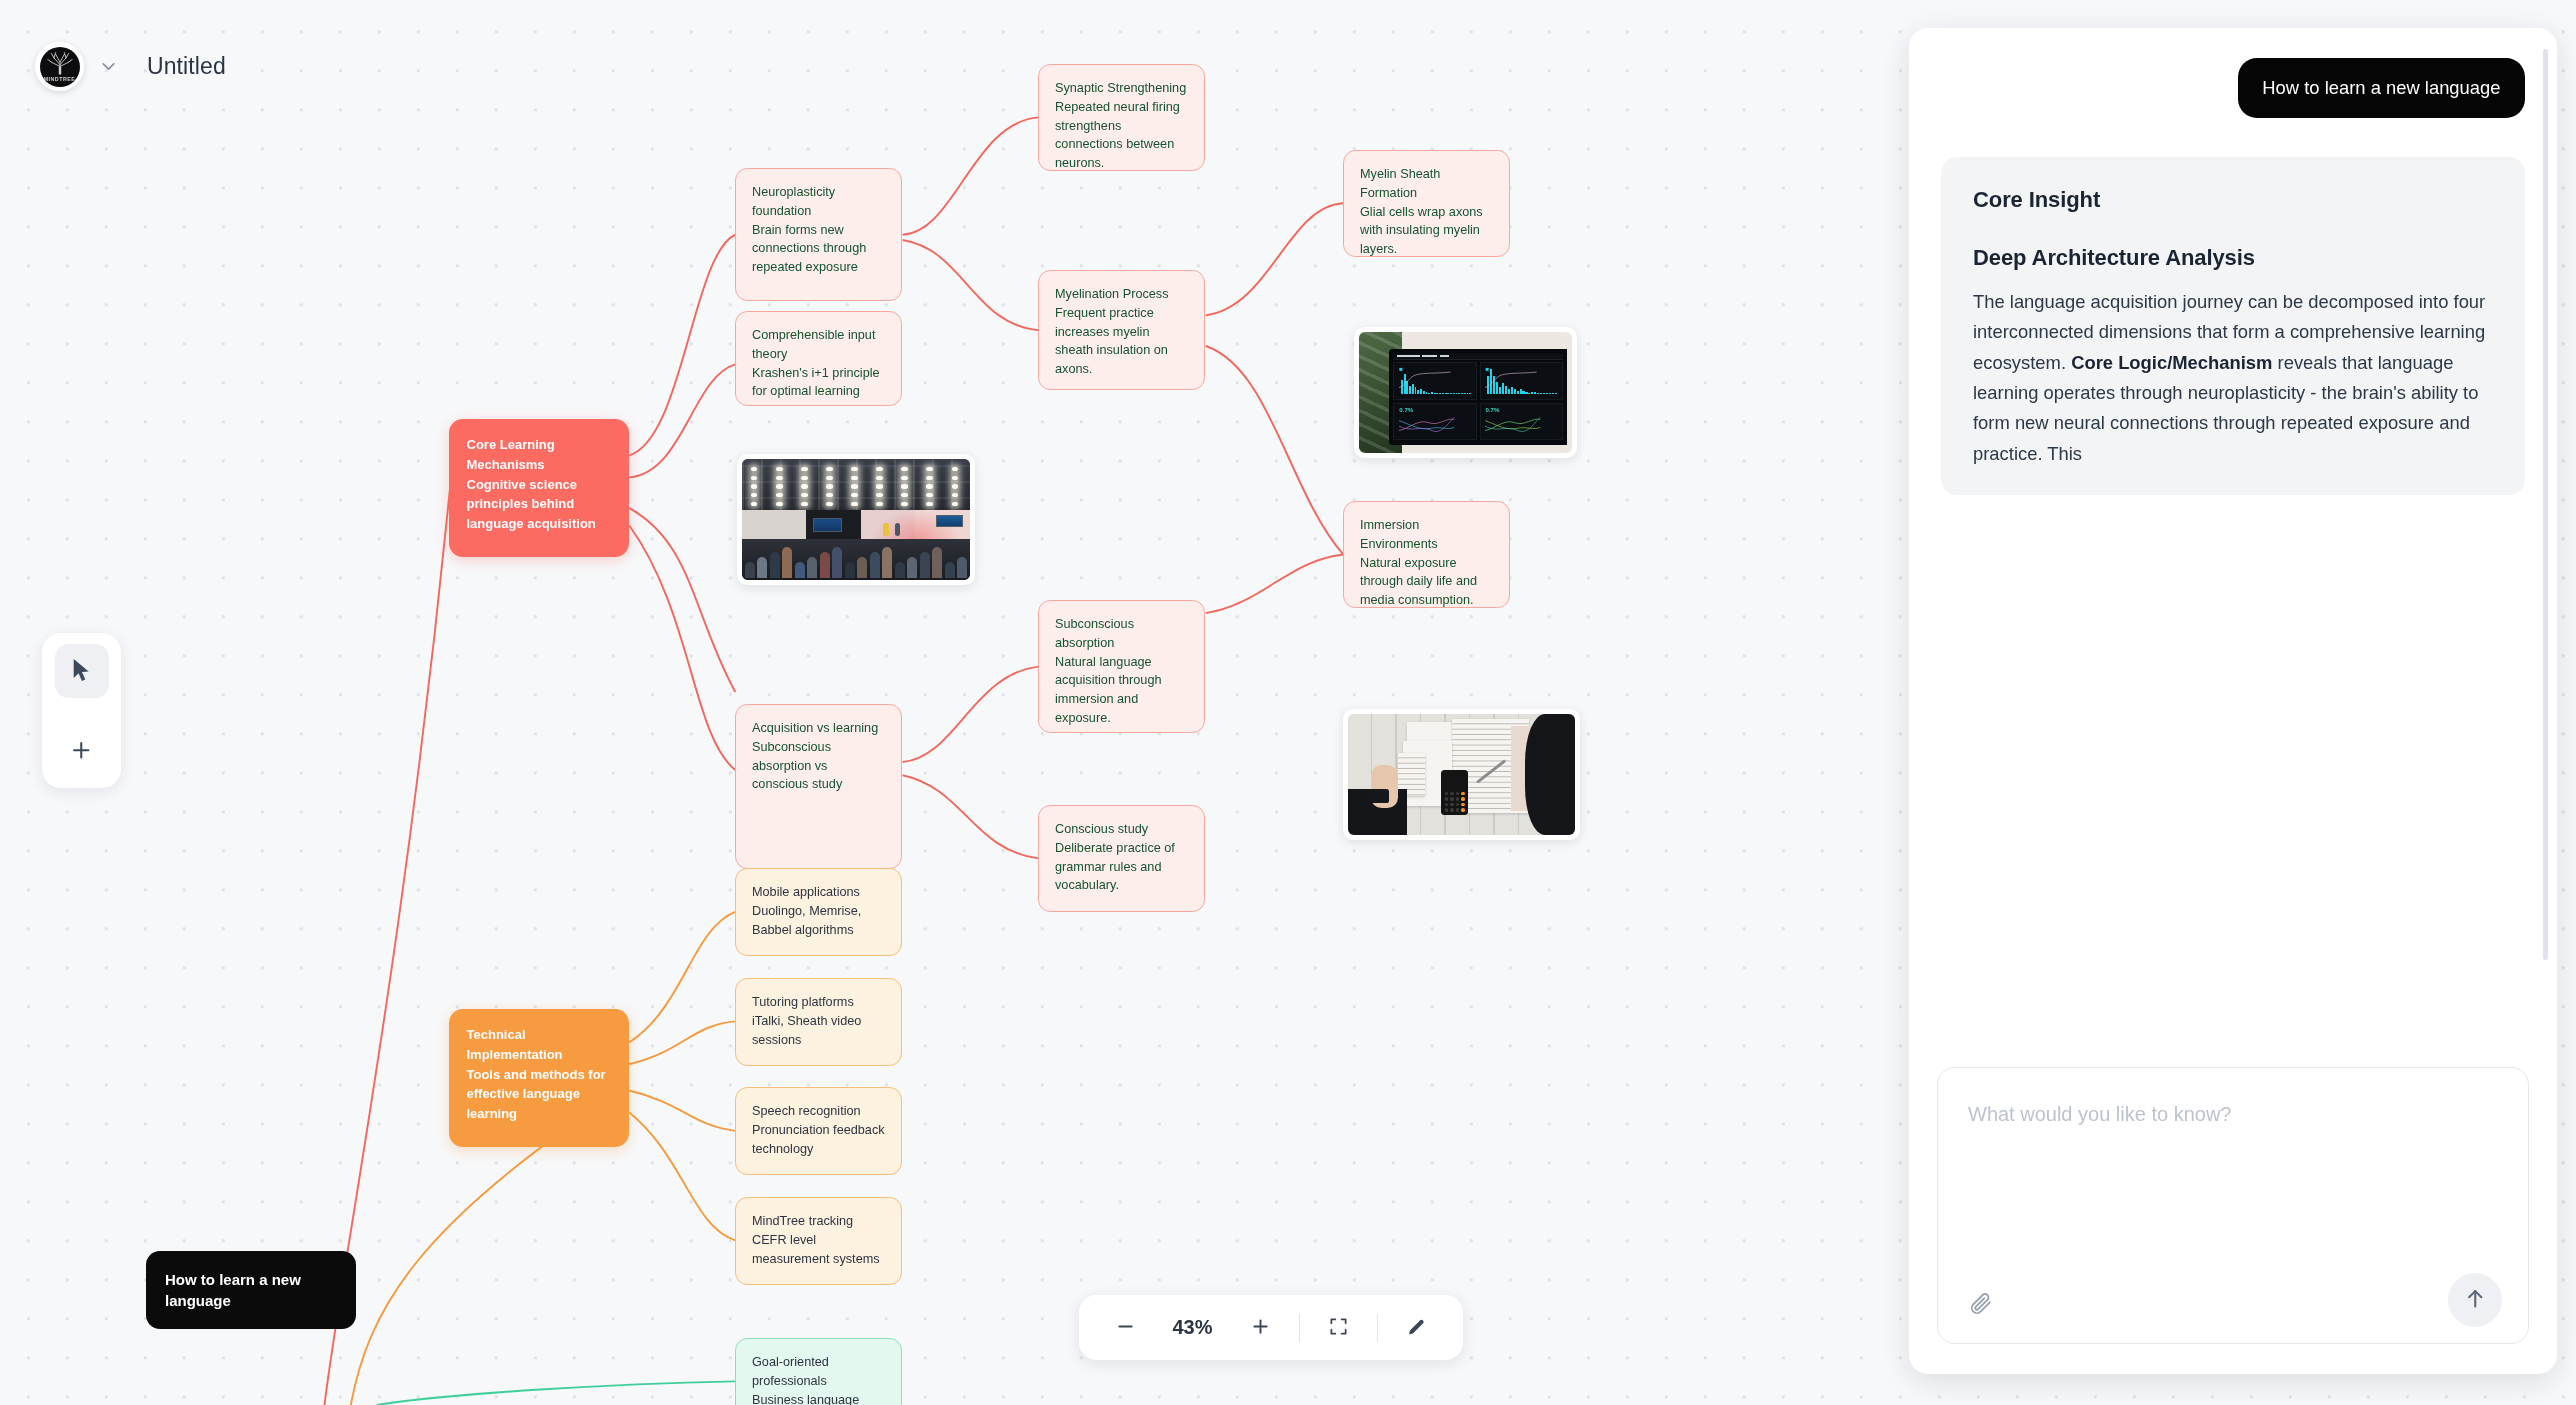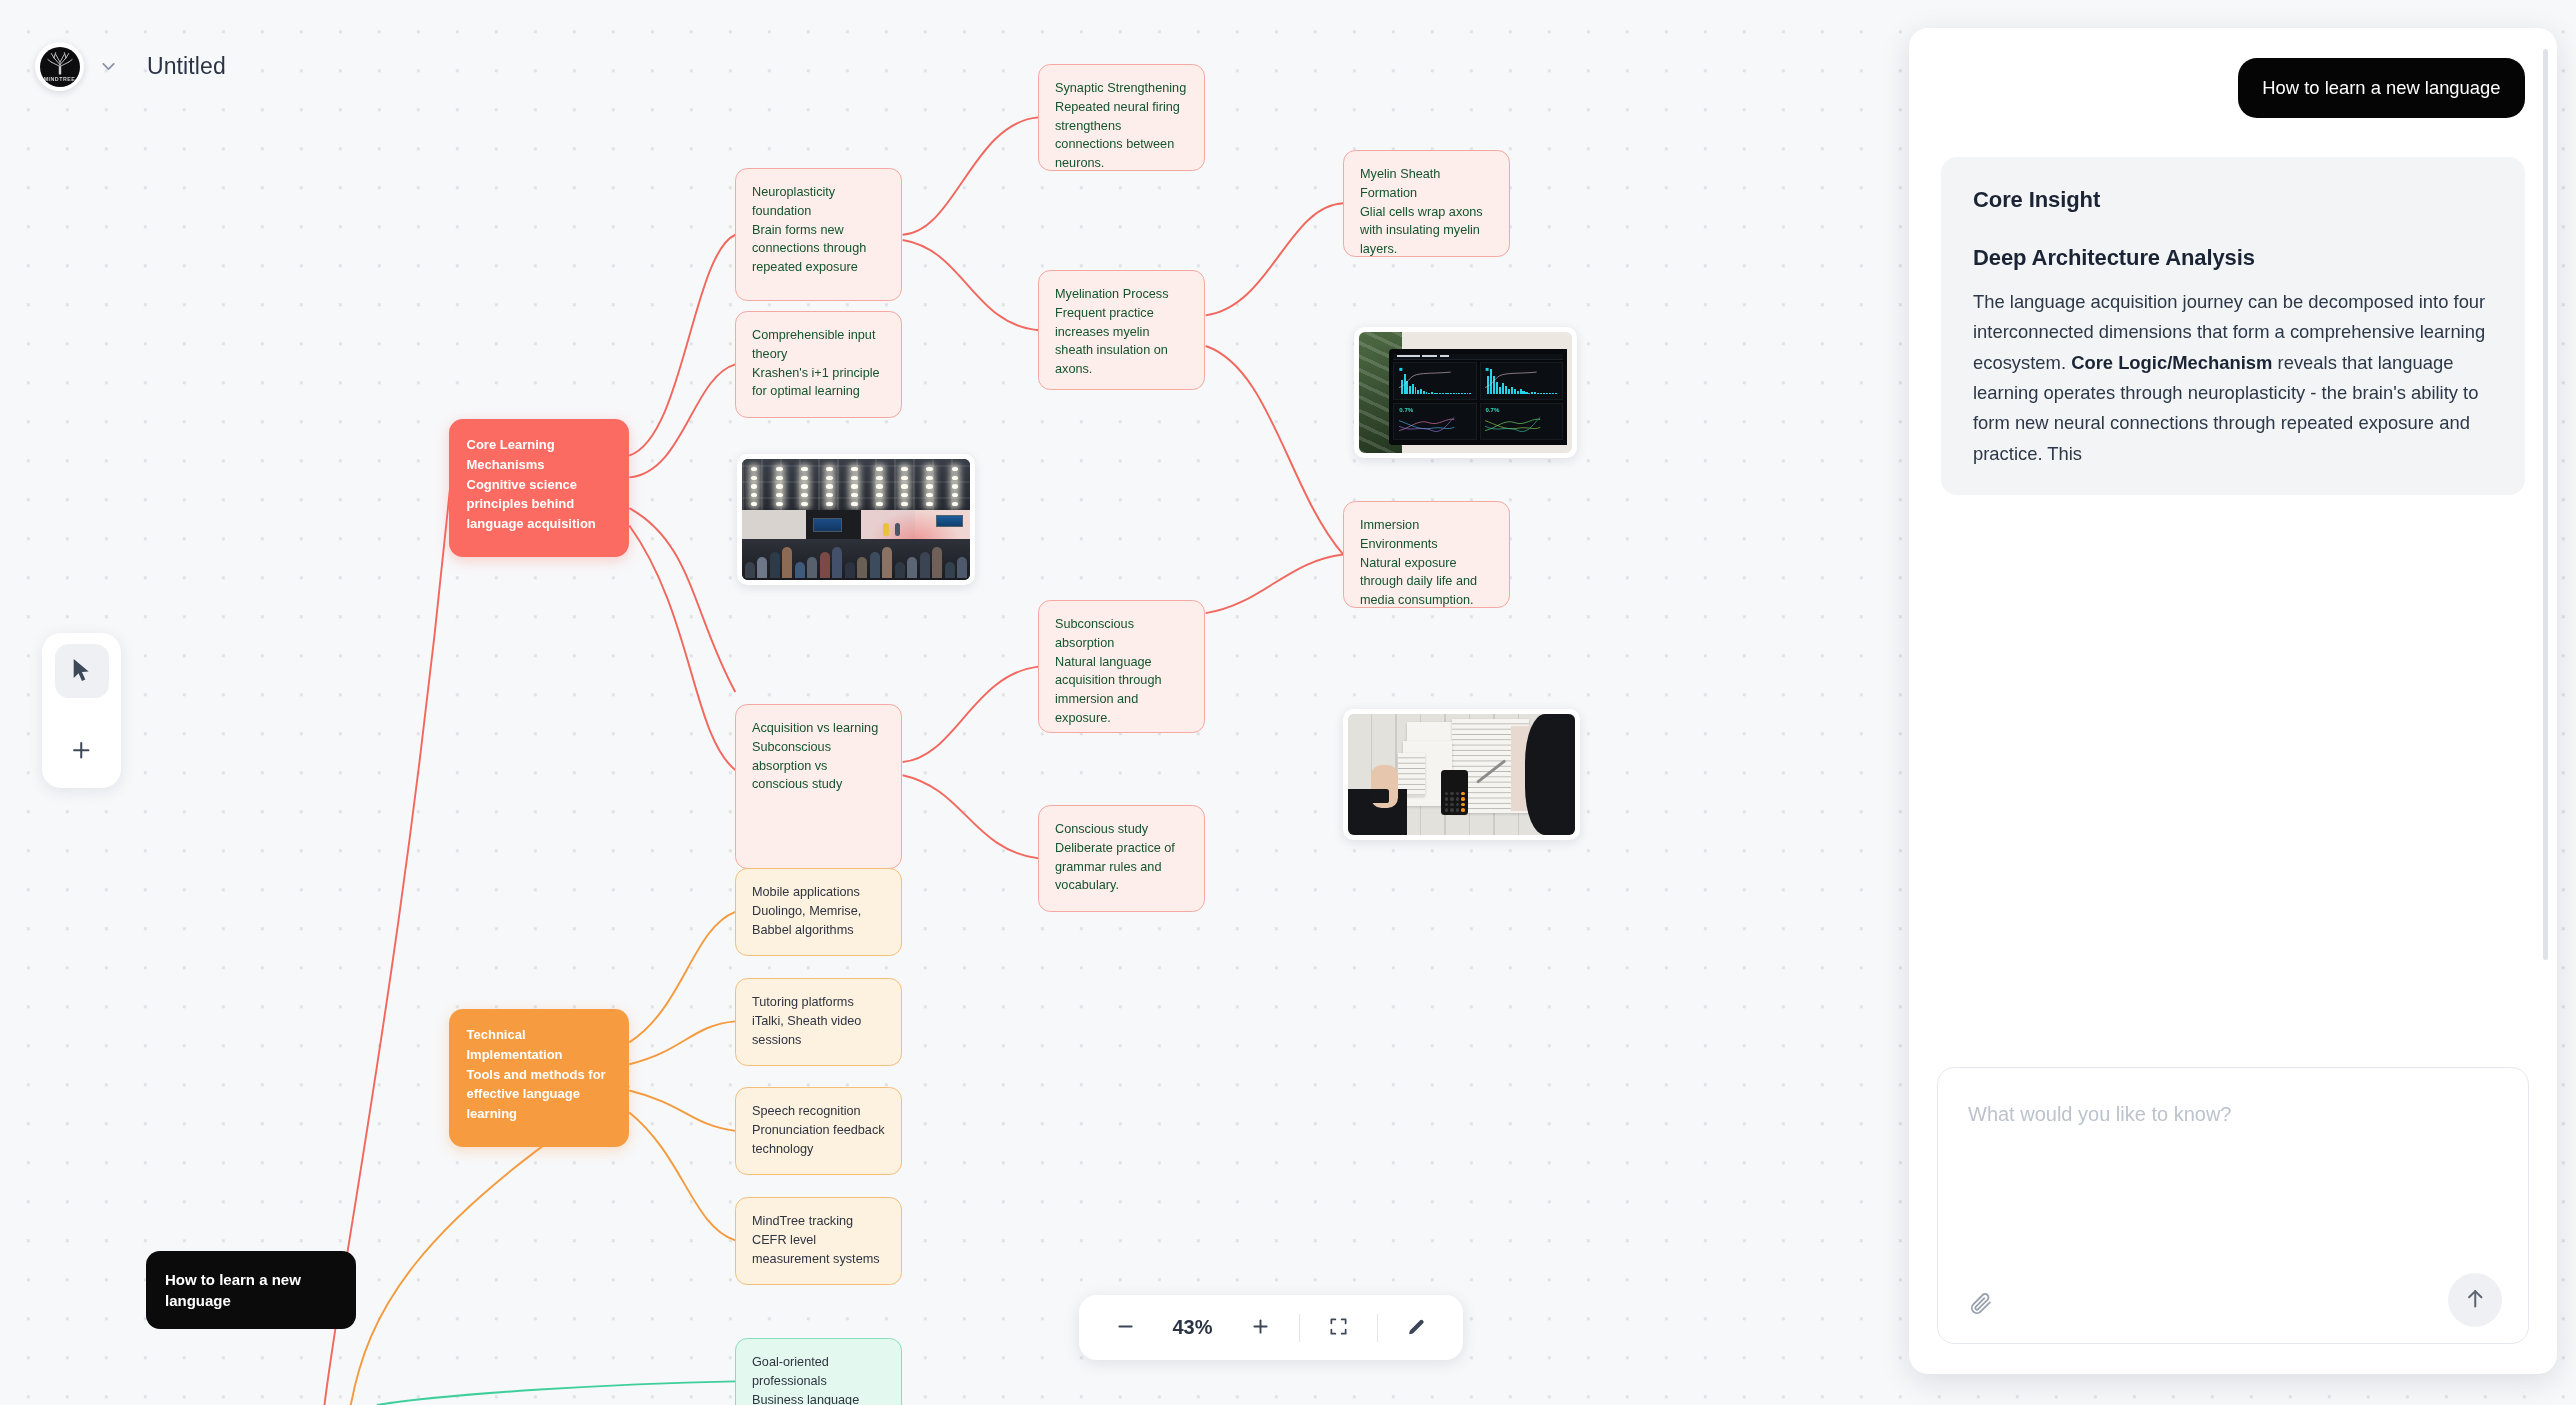--- a/index.html
+++ b/index.html
@@ -301,21 +301,21 @@
 
     <div class="prompt-pill">How to learn a new language</div>
 
     <div id="node-layer">
         <div class="node root-red" style="left: 449px; top: 419px; width: 180px; height: 138px;">Core Learning Mechanisms
 Cognitive science principles behind language acquisition</div>
         <div class="node root-org" style="left: 449px; top: 1009px; width: 180px; height: 138px;">Technical Implementation
 Tools and methods for effective language learning</div>
         <div class="node branch-red" style="left: 735px; top: 168px; width: 167px; height: 133px;">Neuroplasticity foundation
 Brain forms new connections through repeated exposure</div>
-        <div class="node branch-red" style="left: 735px; top: 311px; width: 167px; height: 107px;">Comprehensible input theory
+        <div class="node branch-red" style="left: 735px; top: 311px; width: 167px; height: 95px;">Comprehensible input theory
 Krashen's i+1 principle for optimal learning</div>
         <div class="node branch-red" style="left: 735px; top: 704px; width: 167px; height: 165px;">Acquisition vs learning
 Subconscious absorption vs conscious study</div>
         <div class="node branch-red" style="left: 1038px; top: 64px; width: 167px; height: 107px;">Synaptic Strengthening
 Repeated neural firing strengthens connections between neurons.</div>
         <div class="node branch-red" style="left: 1038px; top: 270px; width: 167px; height: 120px;">Myelination Process
 Frequent practice increases myelin sheath insulation on axons.</div>
         <div class="node branch-red" style="left: 1038px; top: 600px; width: 167px; height: 133px;">Subconscious absorption
 Natural language acquisition through immersion and exposure.</div>
         <div class="node branch-red" style="left: 1038px; top: 805px; width: 167px; height: 107px;">Conscious study

